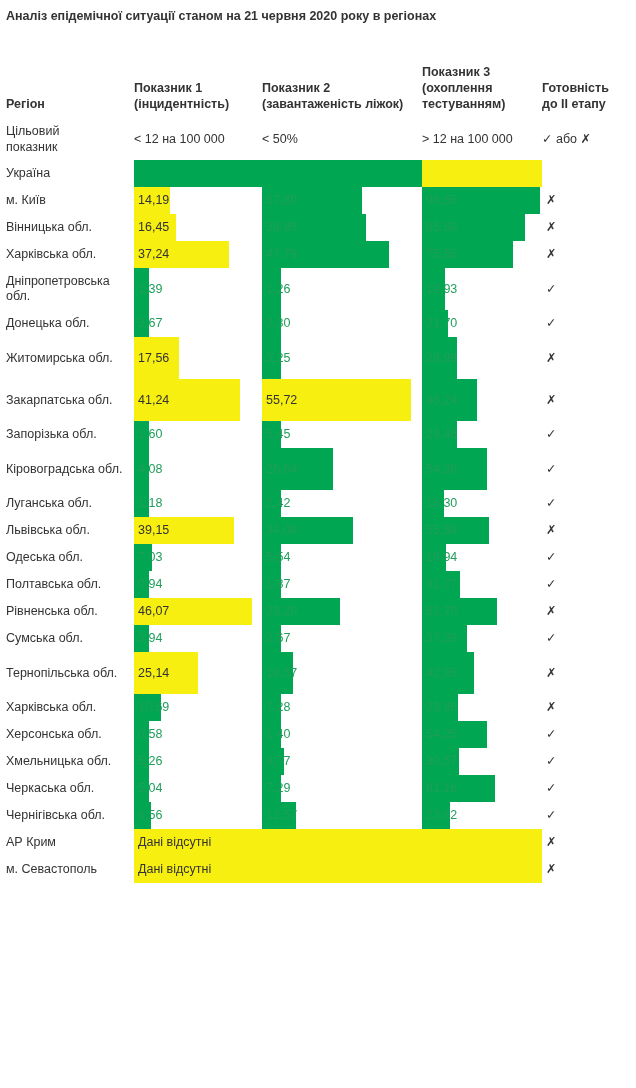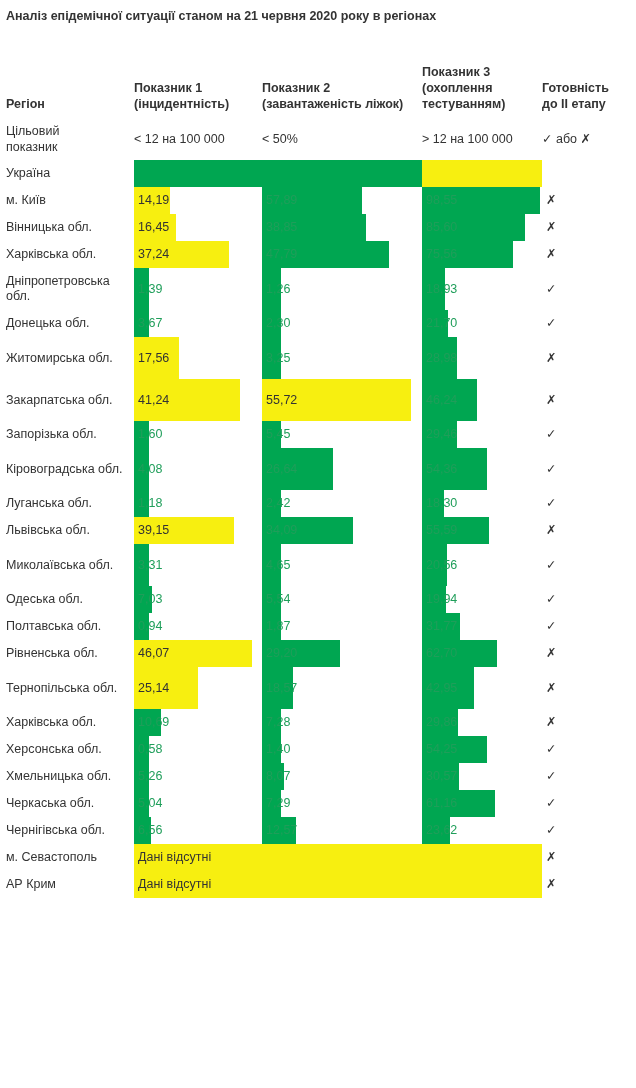--- a/index.html
+++ b/index.html
@@ -345,36 +345,20 @@
           <td class="bar-cell">
             <div class="bar green" style="width: 56.8167%;"></div>
             <span class="val onGreen">34,09</span>
           </td>
           <td class="bar-cell">
             <div class="bar green" style="width: 55.59%;"></div>
             <span class="val onGreen">55,59</span>
           </td>
           <td class="ready">✗</td>
         </tr>
-        <tr class="row-tall">
-          <td class="region">Миколаївська обл.</td>
-          <td class="bar-cell">
-            <div class="bar green" style="width: 12%;"></div>
-            <span class="val onGreen">3,31</span>
-          </td>
-          <td class="bar-cell">
-            <div class="bar green" style="width: 12%;"></div>
-            <span class="val onGreen">4,65</span>
-          </td>
-          <td class="bar-cell">
-            <div class="bar green" style="width: 20.56%;"></div>
-            <span class="val onGreen">20,56</span>
-          </td>
-          <td class="ready">✓</td>
-        </tr>
         <tr>
           <td class="region">Одеська обл.</td>
           <td class="bar-cell">
             <div class="bar green" style="width: 14.06%;"></div>
             <span class="val onGreen">7,03</span>
           </td>
           <td class="bar-cell">
             <div class="bar green" style="width: 12%;"></div>
             <span class="val onGreen">5,54</span>
           </td>
@@ -409,20 +393,36 @@
           <td class="bar-cell">
             <div class="bar green" style="width: 48.6667%;"></div>
             <span class="val onGreen">29,20</span>
           </td>
           <td class="bar-cell">
             <div class="bar green" style="width: 62.7%;"></div>
             <span class="val onGreen">62,70</span>
           </td>
           <td class="ready">✗</td>
         </tr>
+        <tr>
+          <td class="region">Сумська обл.</td>
+          <td class="bar-cell">
+            <div class="bar green" style="width: 12%;"></div>
+            <span class="val onGreen">3,94</span>
+          </td>
+          <td class="bar-cell">
+            <div class="bar green" style="width: 12%;"></div>
+            <span class="val onGreen">2,67</span>
+          </td>
+          <td class="bar-cell">
+            <div class="bar green" style="width: 37.39%;"></div>
+            <span class="val onGreen">37,39</span>
+          </td>
+          <td class="ready">✓</td>
+        </tr>
         <tr class="row-tall">
           <td class="region">Тернопільська обл.</td>
           <td class="bar-cell">
             <div class="bar yellow" style="width: 50.28%;"></div>
             <span class="val onYellow">25,14</span>
           </td>
           <td class="bar-cell">
             <div class="bar green" style="width: 19.5667%;"></div>
             <span class="val onGreen">18,57</span>
           </td>
@@ -506,25 +506,25 @@
             <div class="bar green" style="width: 20.95%;"></div>
             <span class="val onGreen">12,57</span>
           </td>
           <td class="bar-cell">
             <div class="bar green" style="width: 23.62%;"></div>
             <span class="val onGreen">23,62</span>
           </td>
           <td class="ready">✓</td>
         </tr>
         <tr>
+          <td class="region">АР Крим</td>
+          <td class="bar-cell" colspan="3"><div class="bar yellow" style="width: 100%;"></div><span class="missing">Дані відсутні</span></td>
+          <td class="ready">✗</td>
+        </tr>
+        <tr>
           <td class="region">м. Севастополь</td>
           <td class="bar-cell" colspan="3"><div class="bar yellow" style="width: 100%;"></div><span class="missing">Дані відсутні</span></td>
           <td class="ready">✗</td>
         </tr>
-        <tr>
-          <td class="region">АР Крим</td>
-          <td class="bar-cell" colspan="3"><div class="bar yellow" style="width: 100%;"></div><span class="missing">Дані відсутні</span></td>
-          <td class="ready">✗</td>
-        </tr>
       </tbody>
   </table>
 
 </div>
 
 </body></html>

